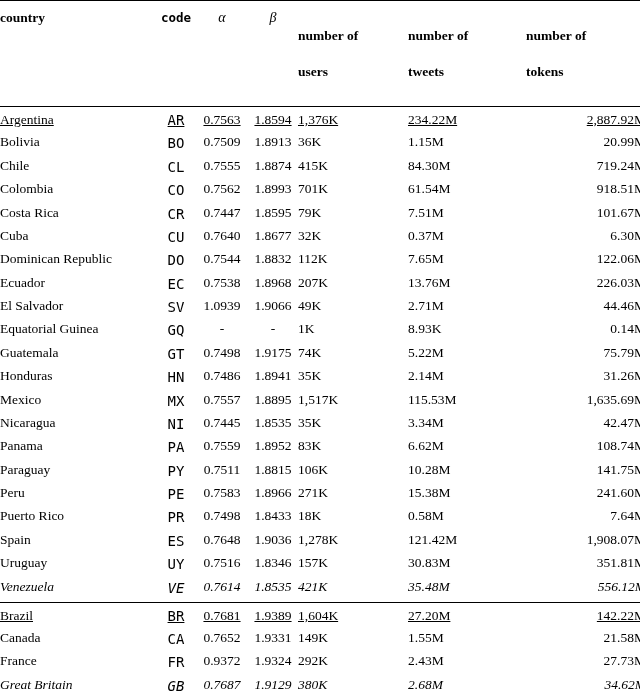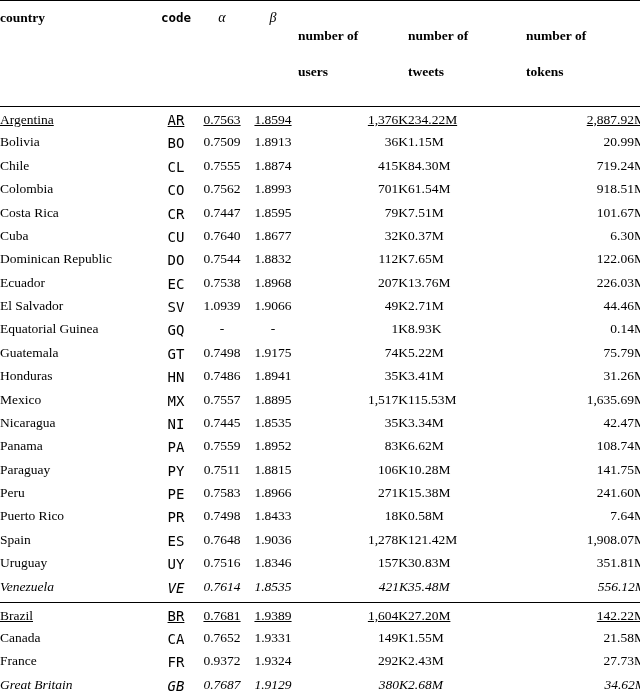--- a/index.html
+++ b/index.html
@@ -35,21 +35,21 @@
       font-weight: bold;
       padding-top: 8px;
       padding-bottom: 7px;
       line-height: 18px;
     }
 
     .col-country { width: 150px; text-align: left; padding-right: 6px; }
     .col-code    { width: 40px;  text-align: center; }
     .col-alpha   { width: 52px;  text-align: center; }
     .col-beta    { width: 50px;  text-align: center; }
-    .col-users   { width: 110px; text-align: right; }
+    .col-users   { width: 110px; }
     .col-tweets  { width: 118px; }
     .col-tokens  { width: 120px; text-align: right; padding-right: 5px; }
 
     th.col-users, th.col-tweets, th.col-tokens { text-align: left; }
     th.col-tokens { padding-right: 5px; }
 
     td.col-code {
       font-family: "DejaVu Sans Mono", "Liberation Mono", monospace;
       font-size: 14px;
       padding-top: 4.2px;
@@ -194,21 +194,21 @@
         <td class="col-users">74K</td>
         <td class="col-tweets">5.22M</td>
         <td class="col-tokens">75.79M</td>
       </tr>
       <tr>
         <td class="col-country">Honduras</td>
         <td class="col-code">HN</td>
         <td class="col-alpha">0.7486</td>
         <td class="col-beta">1.8941</td>
         <td class="col-users">35K</td>
-        <td class="col-tweets">3.41M</td>
+        <td class="col-tweets">2.14M</td>
         <td class="col-tokens">31.26M</td>
       </tr>
       <tr>
         <td class="col-country">Mexico</td>
         <td class="col-code">MX</td>
         <td class="col-alpha">0.7557</td>
         <td class="col-beta">1.8895</td>
         <td class="col-users">1,517K</td>
         <td class="col-tweets">115.53M</td>
         <td class="col-tokens">1,635.69M</td>

